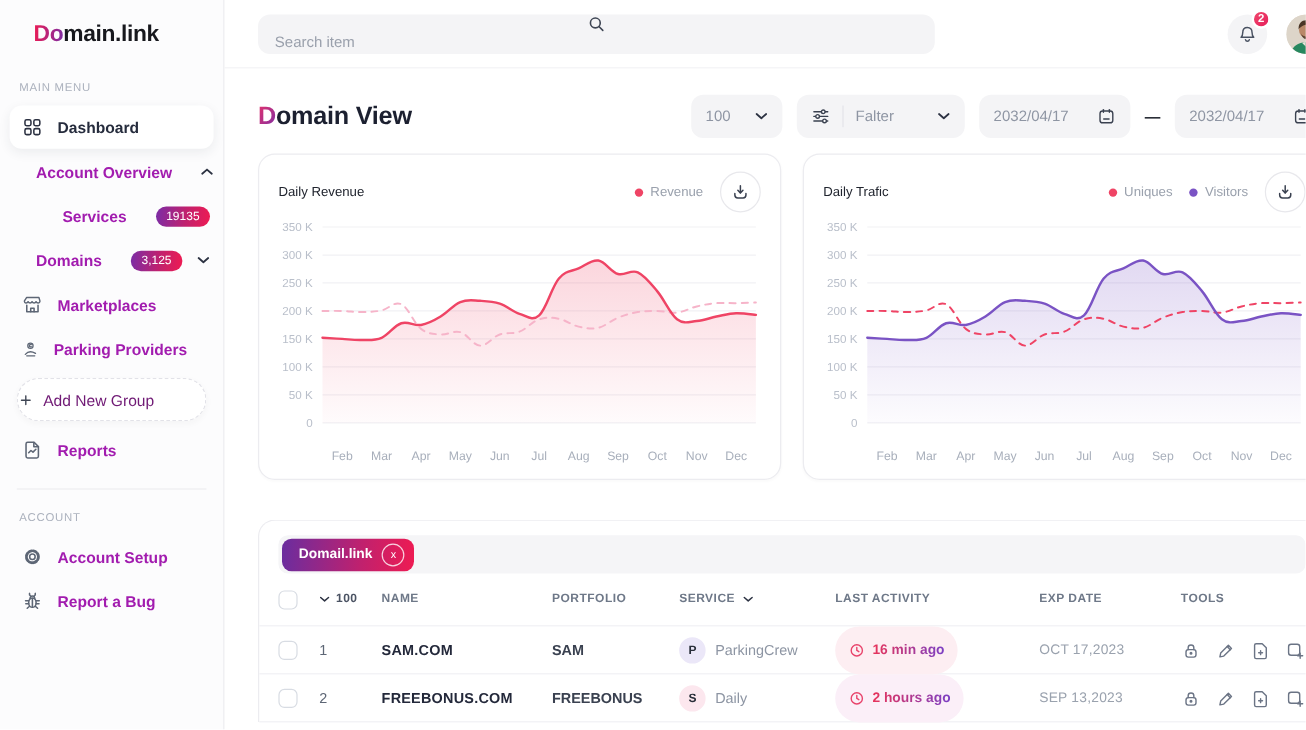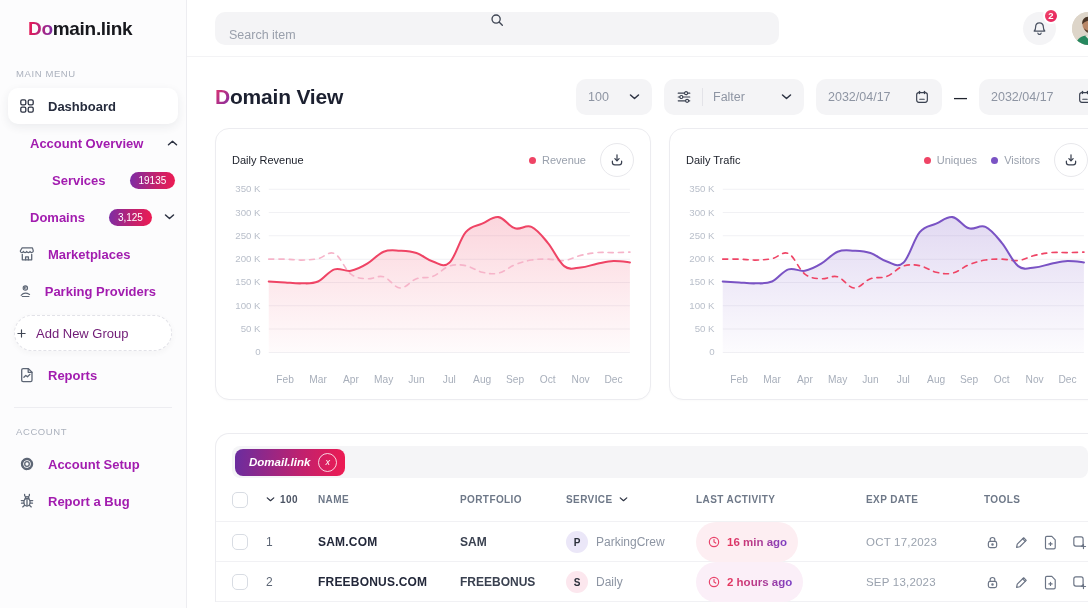--- a/index.html
+++ b/index.html
@@ -63,21 +63,21 @@
   .chart-title { font-size:11px; font-weight:400; color:#20242e; }
   .legend { margin-left:auto; display:flex; align-items:center; gap:14px;text-align:center; }
   .legend-item { display:flex; align-items:center; gap:6px; font-size:11px; color:#9aa1ad; }
   .legend-dot { width:7px; height:7px; border-radius:50%; }
   .dl-btn { width:34px; height:34px; border-radius:50%; border:1px solid #e8e8ec; background:#fff; margin-left:14px;
     display:flex; align-items:center; justify-content:center; cursor:pointer; }
   .chart-body svg { display:block; width:100%; height:auto; }
 
   
   .table-card { margin-top:33px; border:1px solid #ececf0; border-radius:14px 14px 0 0; border-bottom:none; background:#fff; padding-top:12px; }
-  .chip-bar { height:32px; margin:0 16px; background:#f5f5f7; border-radius:8px; display:flex; align-items:center; padding:0 3px;font-style:italic; }
+  .chip-bar { height:32px; margin:0 16px; background:#f5f5f7; border-radius:8px; display:flex; align-items:center; padding:0 3px; }
   .chip { display:flex; align-items:center; gap:8px; height:27px; padding:0 8px 0 14px; border-radius:8px;
     background:linear-gradient(95deg,#6a2d9f,#c0216e 60%,#ee1b52); color:#fff; font-size:11.5px; font-weight:700; cursor:pointer; }
   .chip .x { width:19px; height:19px; border-radius:50%; border:1px solid rgba(255,255,255,.8); display:flex; align-items:center;
     justify-content:center; font-size:9px; font-weight:400; }
   .thead-row, .trow { display:grid; grid-template-columns:34px 52px 142px 106px 130px 170px 118px 1fr;
     align-items:center; padding:0 16px; }
   .thead-row { height:44px; font-size:10px; font-weight:700; letter-spacing:.4px; color:#6e7888; border-bottom:1px solid #f1f1f4; }
   .trow { height:40px; border-bottom:1px solid #f1f1f4; }
   .cb { width:16px; height:16px; border:1px solid #d8dce3; border-radius:5px; background:#fff; cursor:pointer; }
   .count-cell { display:flex; align-items:center; gap:5px; color:#4b5363; }

